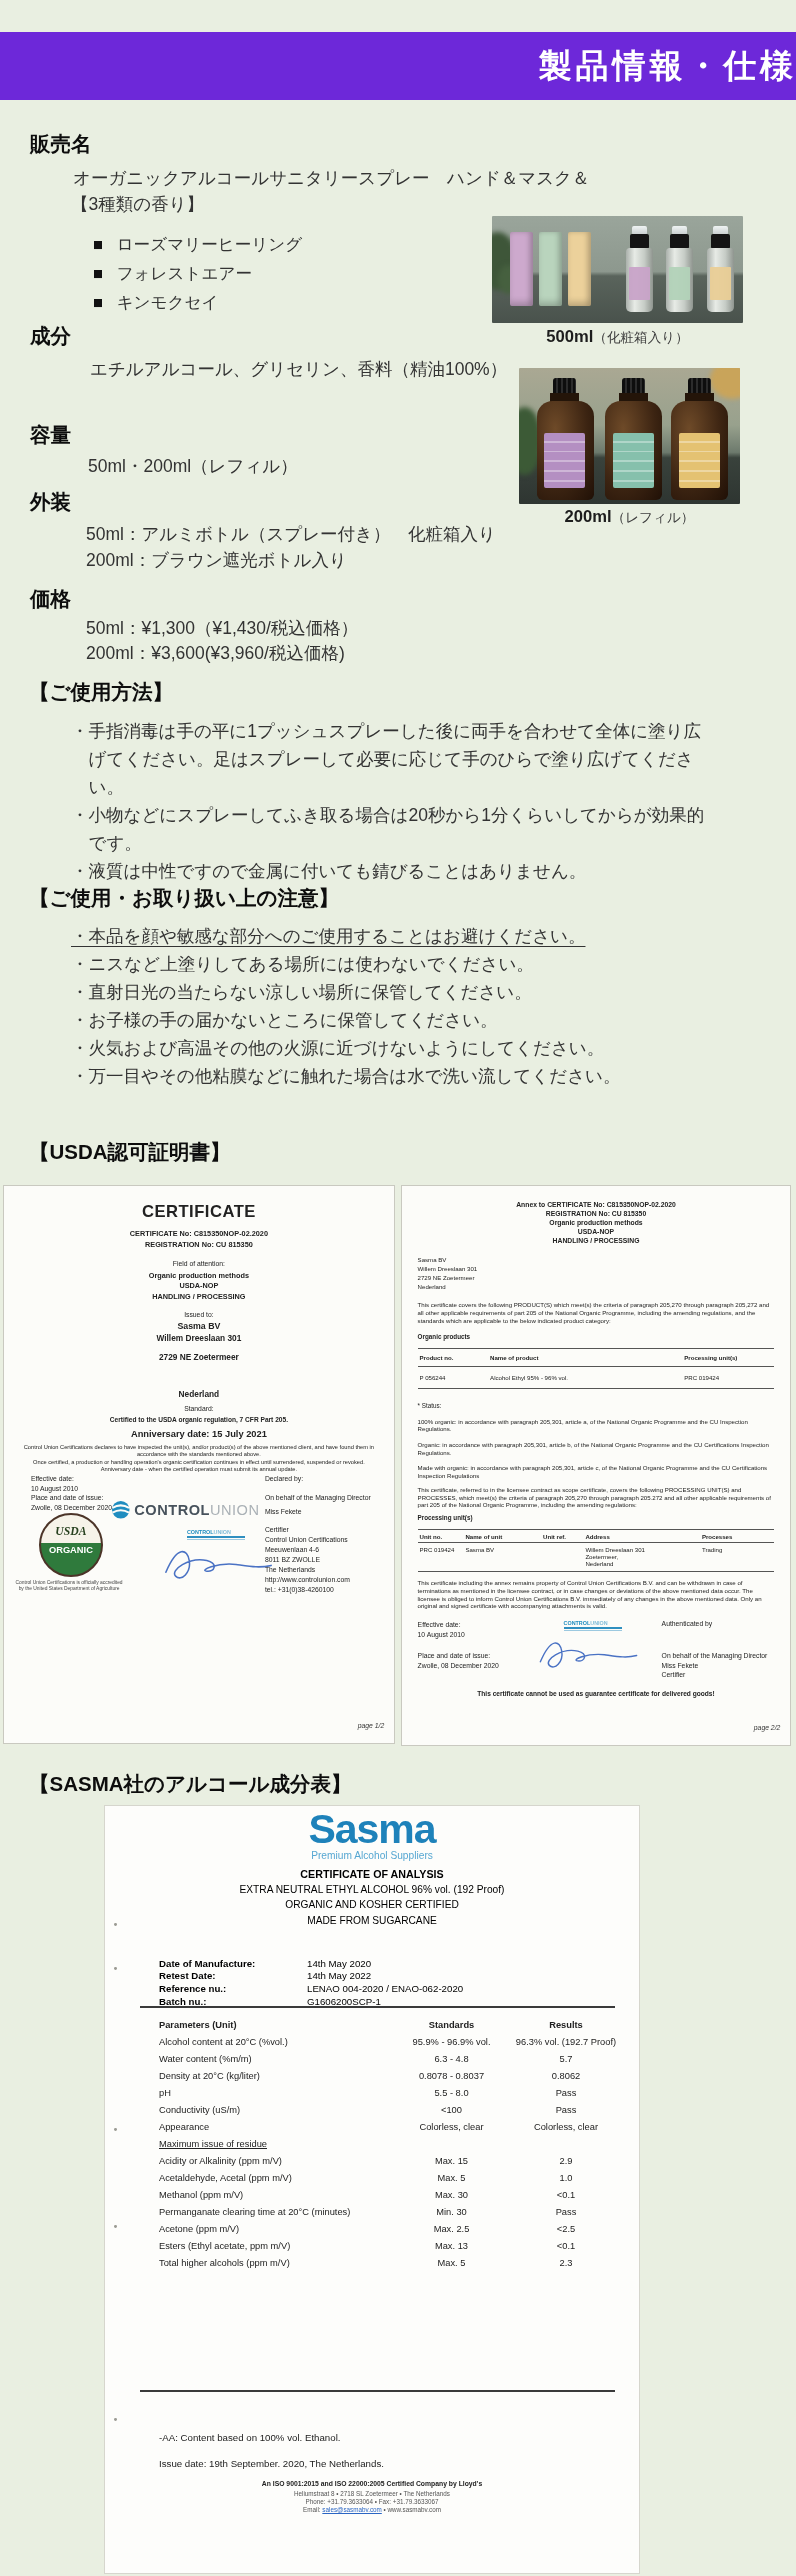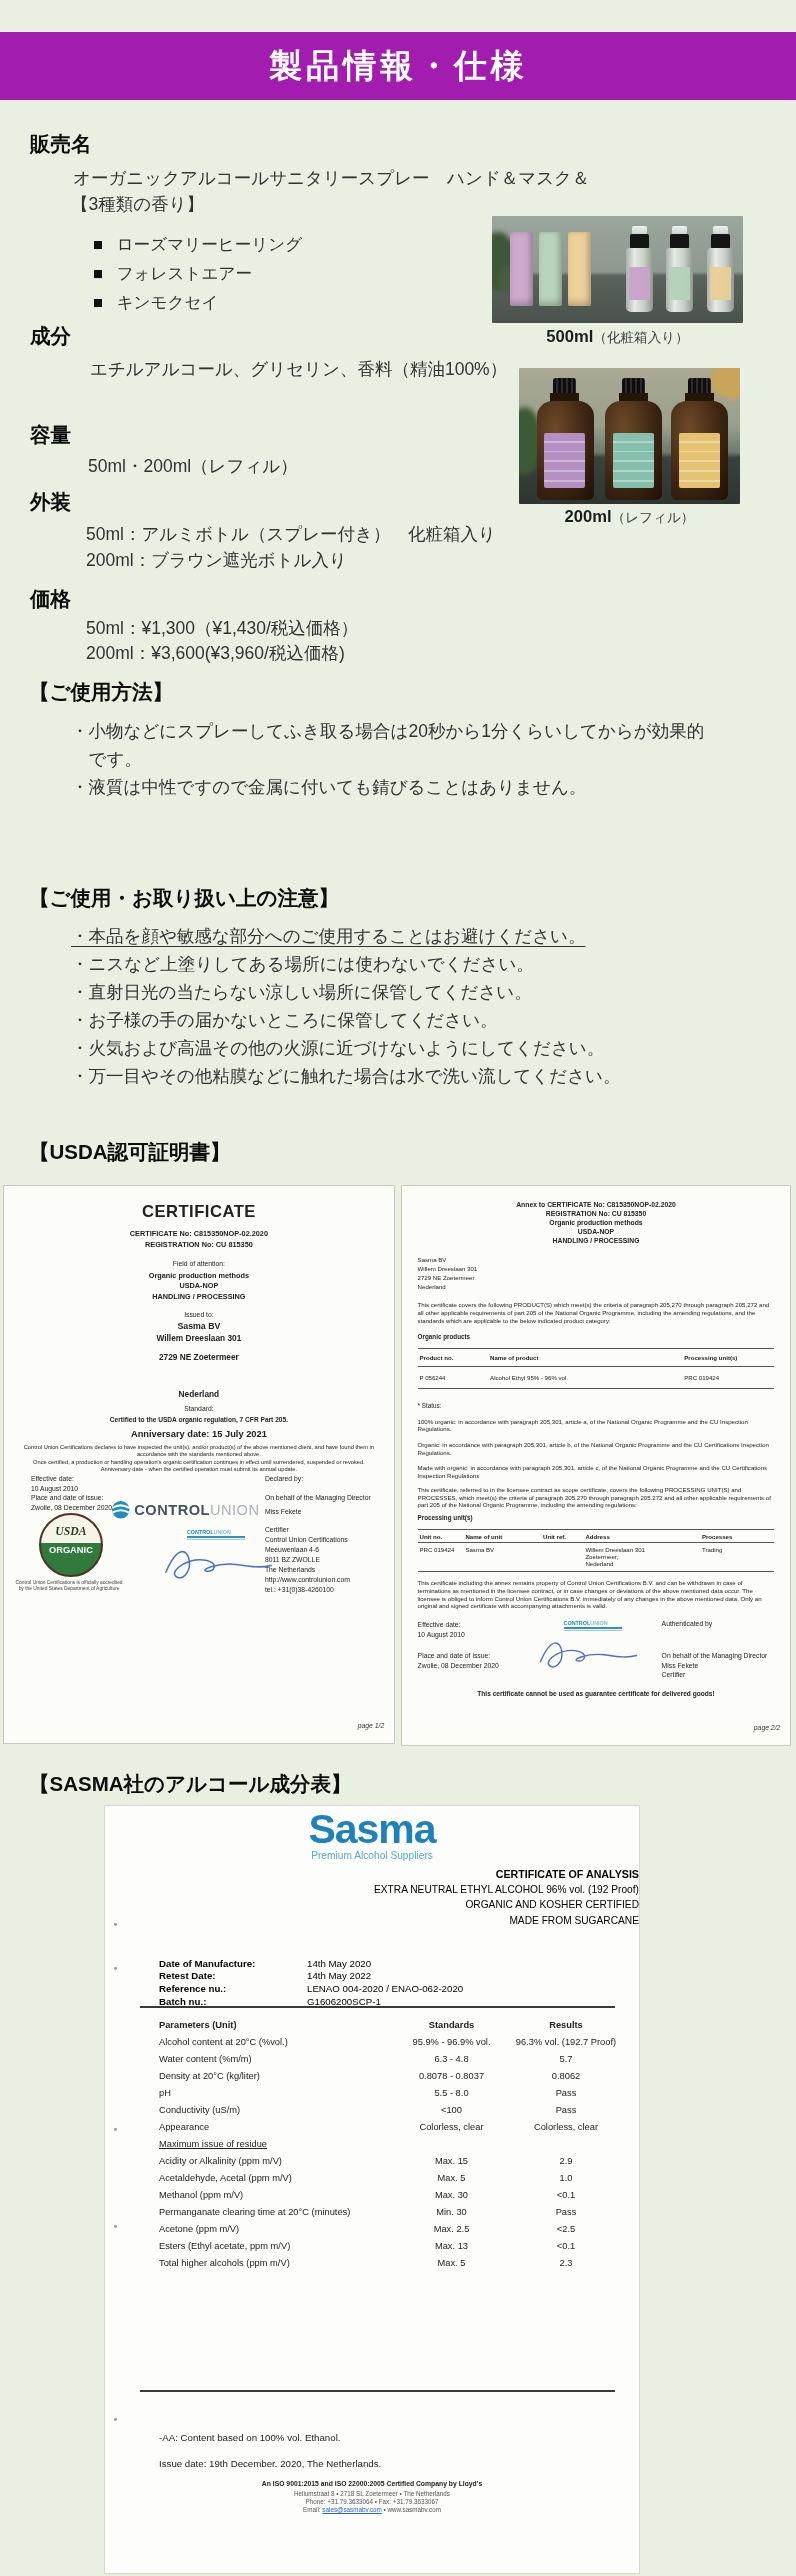--- a/index.html
+++ b/index.html
@@ -1,18 +1,18 @@
 <!DOCTYPE html>
 <html><head>
 <meta charset="utf-8">
 <style>
   html,body{margin:0;padding:0;}
   .page{position:relative;width:797px;height:2576px;background:#e9efe1;font-family:"Liberation Sans",sans-serif;overflow:hidden;}
   
-  .banner{position:absolute;left:0;top:32px;width:797px;height:68px;background:#a21caf;display:flex;align-items:center;justify-content:center;}
+  .banner{position:absolute;left:0;top:32px;width:797px;height:68px;background:#6d28d9;display:flex;align-items:center;justify-content:flex-end;}
   .banner h1{margin:0;font-size:33px;font-weight:bold;color:#ffffff;letter-spacing:3.9px;}
   
   .sec-h{position:absolute;left:30px;font-size:20.5px;font-weight:bold;color:#0d0d0d;}
   .bl{position:absolute;font-size:17.5px;color:#333;}
   .scents{position:absolute;left:93px;top:230px;font-size:16.6px;color:#333;}
   .scents div{line-height:29px;}
   .scents .sq{display:inline-block;margin-right:13.6px;color:#111;}
   .usage-list{position:absolute;left:71px;top:717px;width:645px;font-size:17.5px;color:#333;}
   .usage-list p{margin:0;line-height:28px;padding-left:17.5px;text-indent:-17.5px;}
   .caution-list{position:absolute;left:71px;top:922px;width:672px;font-size:17.5px;color:#333;}
@@ -62,21 +62,21 @@
   .t1 .hr{display:flex;font-weight:bold;border-bottom:1px solid #555;padding:4.9px 1.9px;}
   .t1 .rr{display:flex;padding:6.8px 1.9px 7.8px 1.9px;}
   .t2 .hr{padding:2.9px 1.9px;}
   .t2 .rr{padding:2.9px 1.9px 3.9px 1.9px;}
   .pg{position:absolute;right:9.7px;font-size:6.8px;font-style:italic;color:#333;}
   
   #sasma-doc{position:absolute;left:104px;top:1805px;width:534px;height:767px;background:#fdfdfb;border:1px solid #d6d6cd;overflow:hidden;}
   .sa-logo{text-align:center;margin-top:3px;line-height:1;}
   .sa-logo .big{font-size:41px;font-weight:bold;color:#1e82ba;letter-spacing:-1px;}
   .sa-logo .tag{font-size:10.2px;color:#56a7d2;margin-top:1px;}
-  .sa-c{ text-align:right;}
+  .sa-c{ text-align:center;}
   .sinfo{margin:29px 0 0 54px;font-size:9.7px;}
   .sinfo .row{display:flex;line-height:12.7px;}
   .sinfo .lab{width:148px;font-weight:bold;}
   .srule{position:absolute;left:35px;width:475px;height:1.9px;background:#3a3a3a;}
   .stbl{position:absolute;left:54px;top:210px;width:458px;font-size:9.3px;color:#222;}
   .srow{display:flex;height:17px;align-items:center;}
   .sc1{width:229px;}
   .sc2{width:127px;text-align:center;}
   .sc3{width:102px;text-align:center;}
   .srow.hd{font-weight:bold;}
@@ -171,20 +171,21 @@
   <div class="sec-h" style="top:488px">外装</div>
   <div class="bl" style="left:86px;top:522px">50ml：アルミボトル（スプレー付き）　化粧箱入り</div>
   <div class="bl" style="left:86px;top:548px">200ml：ブラウン遮光ボトル入り</div>
 
   <div class="sec-h" style="top:585px">価格</div>
   <div class="bl" style="left:86px;top:616px">50ml：¥1,300（¥1,430/税込価格）</div>
   <div class="bl" style="left:86px;top:641px">200ml：¥3,600(¥3,960/税込価格)</div>
 
   <div class="sec-h" style="left:29px;top:678px">【ご使用方法】</div>
   <div class="usage-list">
+    <p>・手指消毒は手の平に1プッシュスプレーした後に両手を合わせて全体に塗り広げてください。足はスプレーして必要に応じて手のひらで塗り広げてください。</p>
     <p>・小物などにスプレーしてふき取る場合は20秒から1分くらいしてからが効果的です。</p>
     <p>・液質は中性ですので金属に付いても錆びることはありません。</p>
   </div>
 
   <div class="sec-h" style="left:29px;top:884px">【ご使用・お取り扱い上の注意】</div>
   <div class="caution-list">
     <p class="ul">・本品を顔や敏感な部分へのご使用することはお避けください。</p>
     <p>・ニスなど上塗りしてある場所には使わないでください。</p>
     <p>・直射日光の当たらない涼しい場所に保管してください。</p>
     <p>・お子様の手の届かないところに保管してください。</p>
@@ -451,21 +452,21 @@
         </div>
       <div class="srow">
           <span class="sc1">Total higher alcohols (ppm m/V)</span>
           <span class="sc2">Max. 5</span>
           <span class="sc3">2.3</span>
         </div>
     </div>
 
     <div class="srule" style="top:584px"></div>
     <div class="snote" style="top:626px">-AA: Content based on 100% vol. Ethanol.</div>
-    <div class="snote" style="top:652px">Issue date: 19th December. 2020, The Netherlands.</div>
+    <div class="snote" style="top:652px">Issue date: 19th September. 2020, The Netherlands.</div>
     <div class="sfoot sf1" style="top:674px">An ISO 9001:2015 and ISO 22000:2005 Certified Company by Lloyd's</div>
     <div class="sfoot sf2" style="top:684px">Heliumstraat 8 • 2718 SL Zoetermeer • The Netherlands</div>
     <div class="sfoot sf2" style="top:692px">Phone: +31.79.3633064 • Fax: +31.79.3633067</div>
     <div class="sfoot sf2" style="top:700px">
       <span>Email:</span>
       <span class="mail">sales@sasmabv.com</span>
       <span>• www.sasmabv.com</span>
     </div>
     <div class="dot" style="left:8.8px;top:117px"></div>
     <div class="dot" style="left:8.8px;top:161px"></div>

